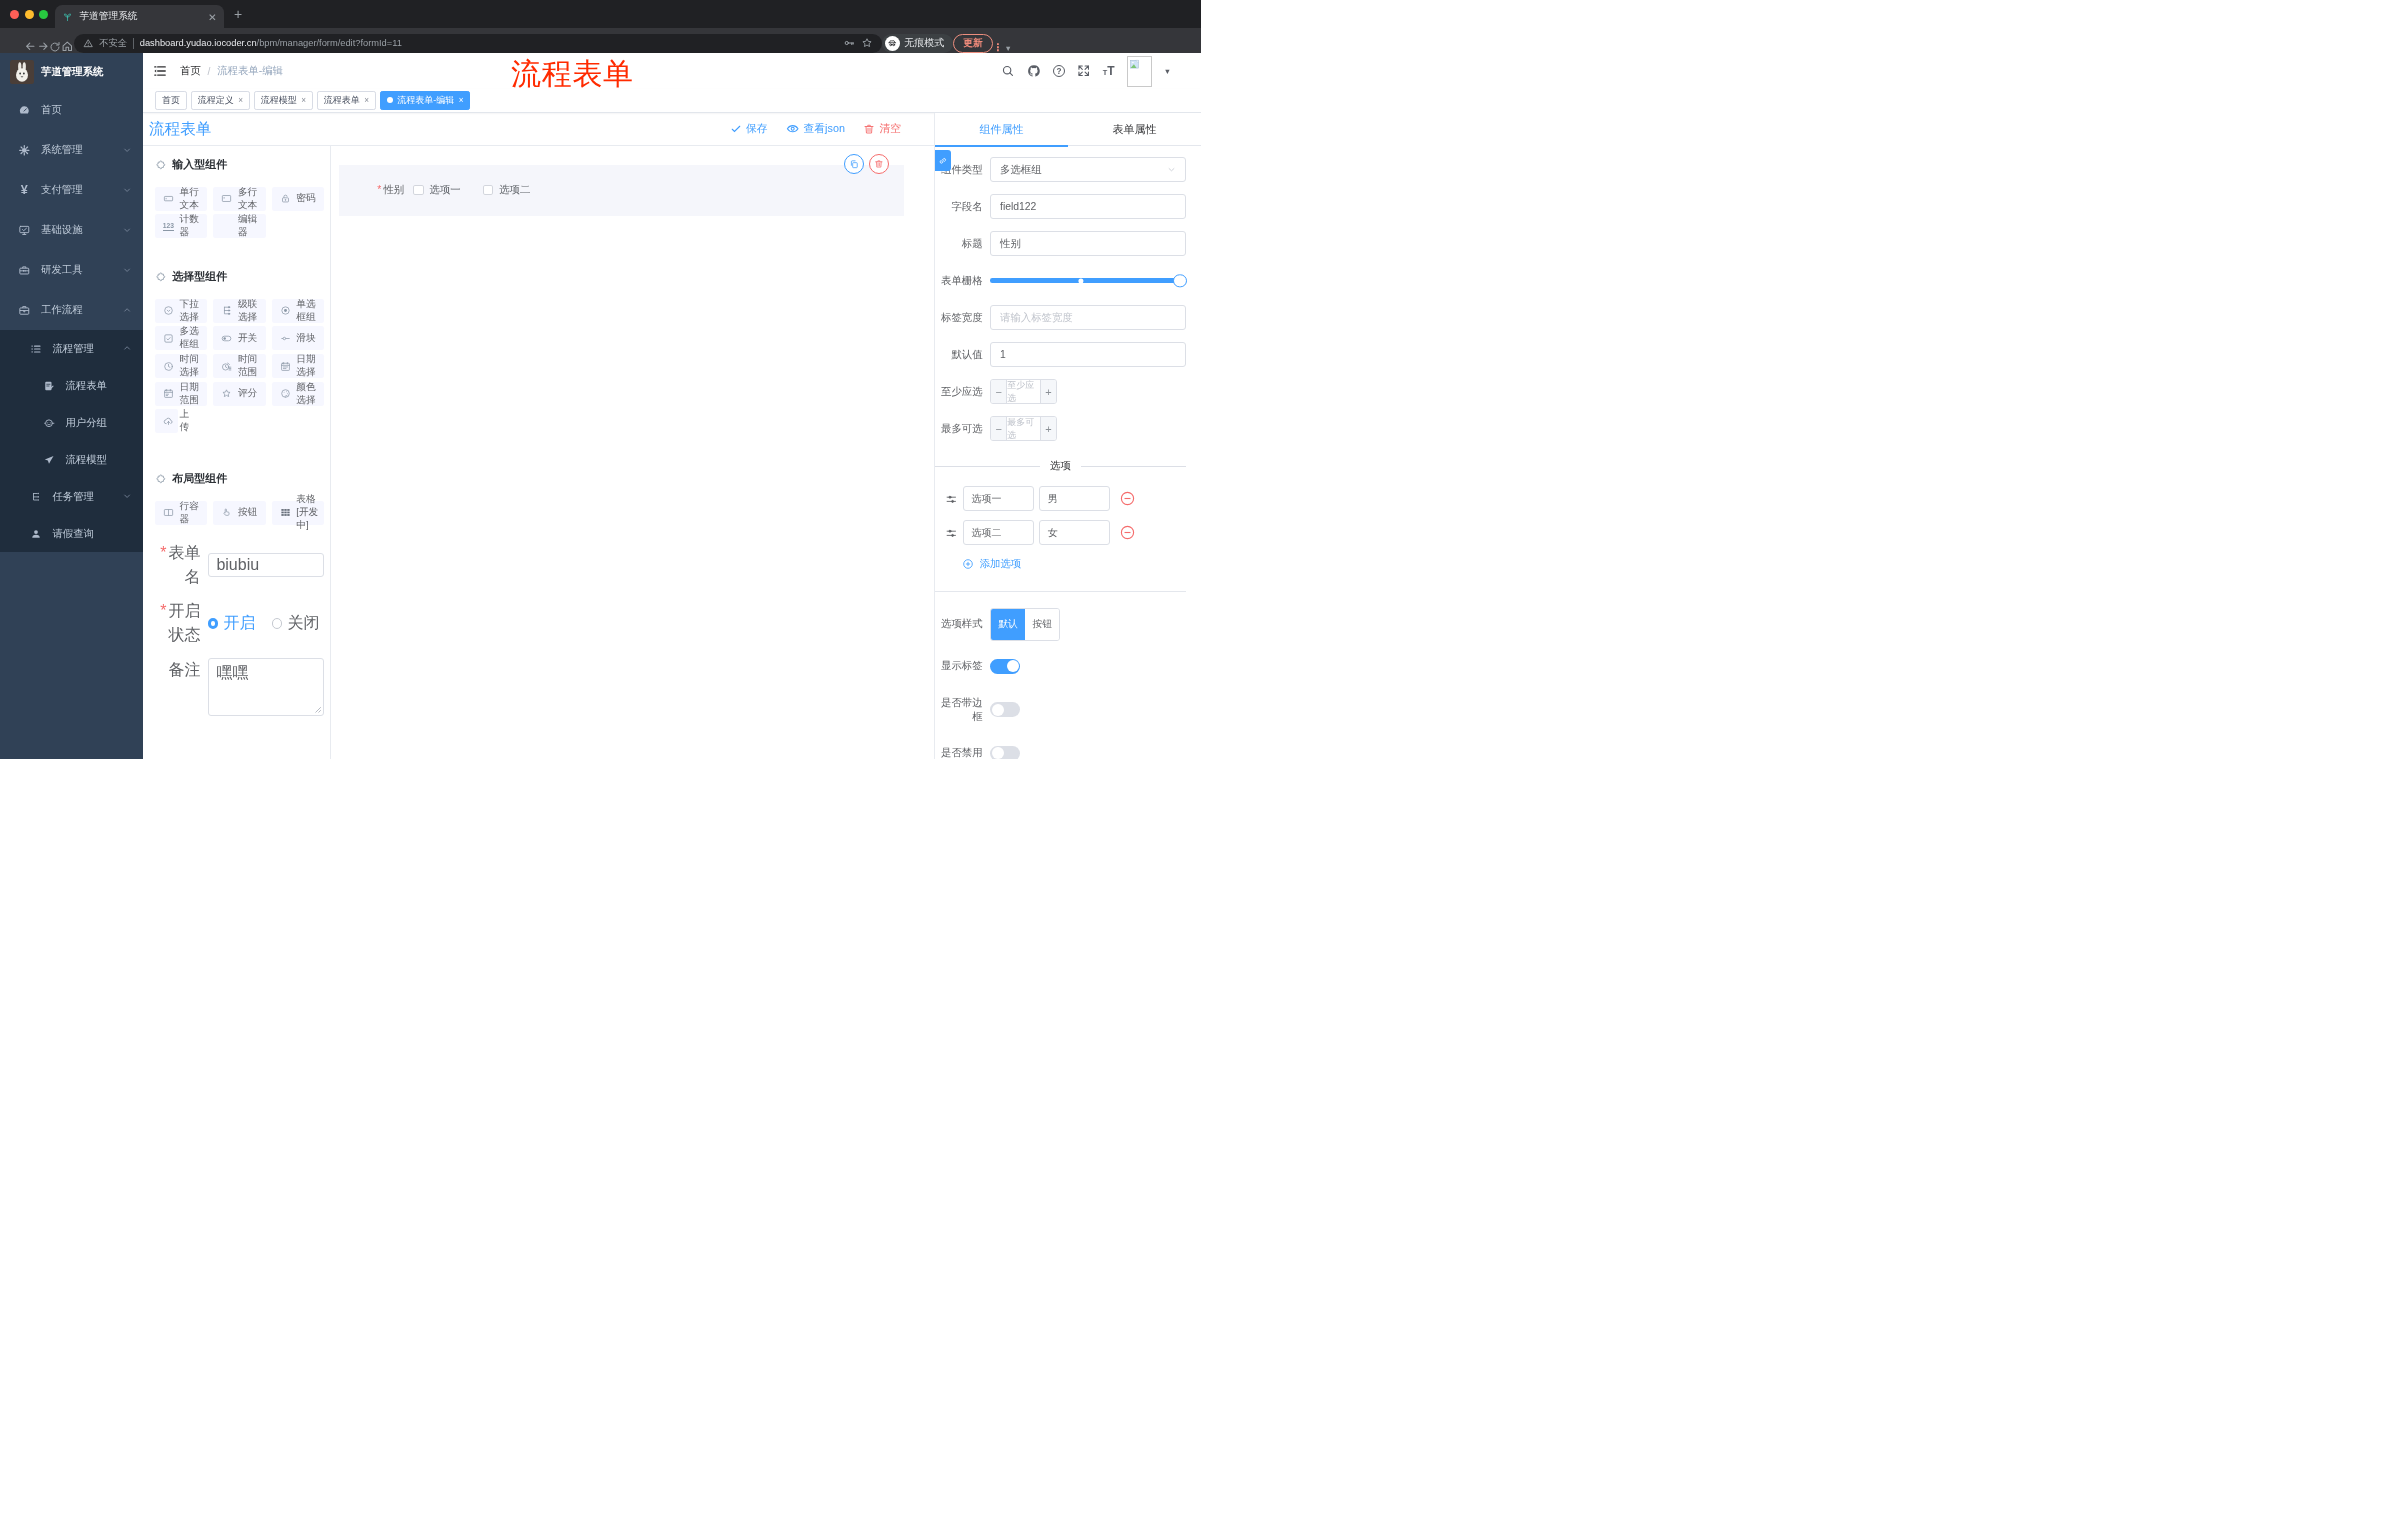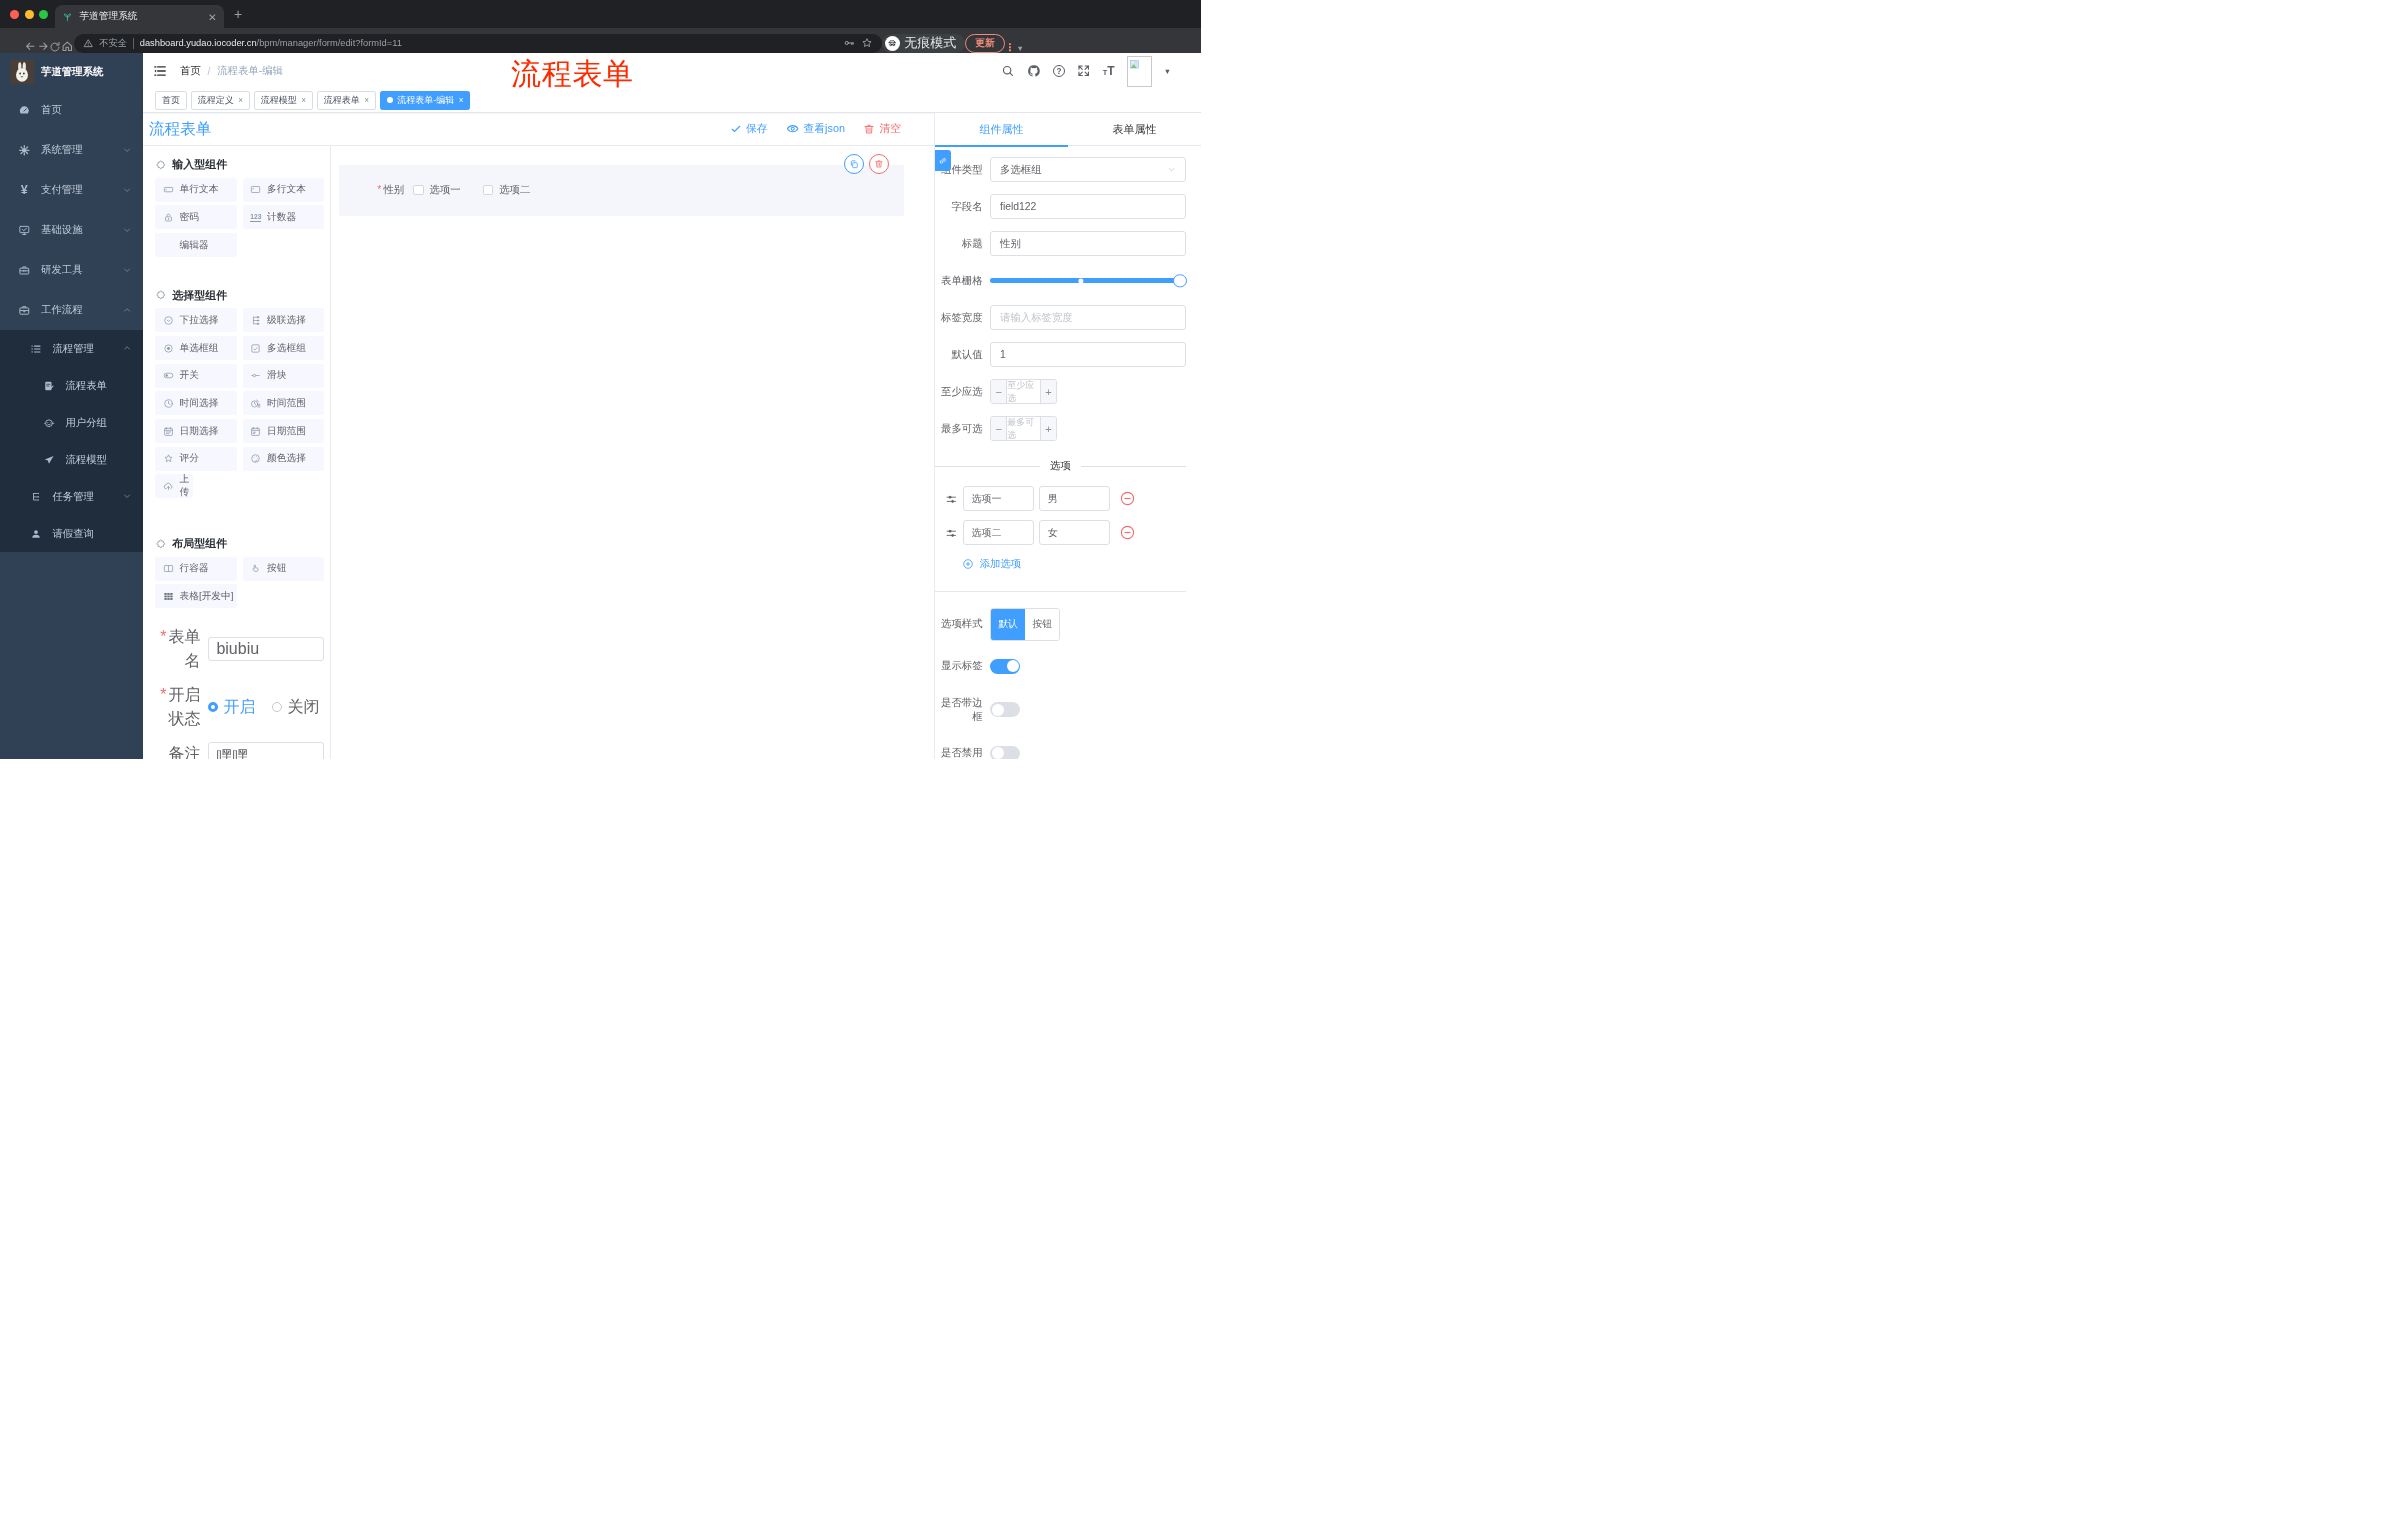--- a/index.html
+++ b/index.html
@@ -17,21 +17,21 @@
   .btab .x { margin-left:auto; color:#9aa0a6; font-size:10.4px; }
   .newtab { position:absolute; left:234px; top:6px; color:#9aa0a6; font-size:14px; }
   .urlbar { height:25px; background:#35363a; display:flex; align-items:flex-end; padding:0 24px; }
   .nav-ic { color:#9aa0a6; }
   .omni { width:808px; height:19.3px; background:#202124; border-radius:9.7px; display:flex; align-items:center;
     padding:0 9px; font-size:9.3px; color:#9aa0a6; gap:6px; }
   .omni .sep { width:0.7px; height:10.4px; background:#5f6368; }
   .omni .host { color:#e8eaed; }
   .omni .grow { flex:1; }
   .incog { height:19.3px; background:#3c4043; border-radius:9.7px; display:flex; align-items:center; gap:4.5px;
-    padding:0 9px 0 3px; color:#e8eaed; font-size:13px; }
+    padding:0 9px 0 3px; color:#e8eaed; font-size:10px; }
   .spycirc { width:15px; height:15px; border-radius:50%; background:#fff; display:flex; align-items:center; justify-content:center; }
   .update { height:19.3px; border:1.5px solid #ec8e7e; color:#f08b7b; border-radius:10.4px; padding:0 9px;
     font-size:9.7px; display:flex; align-items:center; font-weight:600; }
   .vdots { color:#f08b7b; font-size:10.4px; font-weight:700; }
   .chrome-caret { color:#9aa0a6; font-size:7.4px; margin-left:1.5px; }
 
   
   .app { display:flex; height:706px; }
   .sidebar { width:143px; background:#304156; color:#bfcbd9; flex:none; font-size:10.4px; }
   .logo-row { height:37px; display:flex; align-items:center; padding-left:10.4px; gap:6.7px; }
@@ -79,21 +79,21 @@
   .dtools { margin-left:auto; margin-right:33px; display:flex; gap:18px; font-size:10.8px; }
   .tool { display:flex; align-items:center; gap:4.5px; color:#409eff; }
   .tool.red { color:#f56c6c; }
 
   
   .palette { position:absolute; left:0; top:33px; bottom:0; width:188px; border-right:0.7px solid #e8ebf0;
     padding:0 6px 0 12px; overflow:hidden; }
   .psec-h { display:flex; align-items:center; gap:5.2px; font-size:11px; color:#2f3338; font-weight:600; height:16.3px; }
   .psec-h .puz { color:#8a97a6; }
   .mt14{margin-top:10.4px}.mt40{margin-top:30px}.mt50{margin-top:37px}
-  .pgrid { display:grid; grid-template-columns:1fr 1fr; gap:3.7px 6px; margin-top:5px; }
+  .pgrid { display:grid; grid-template-columns:1fr 1fr 1fr; gap:3.7px 6px; margin-top:14px; }
   .pitem { height:24px; background:#f6f7ff; border-radius:2.2px; display:flex; align-items:center;
     padding:0 3px 0 7.4px; gap:5.2px; font-size:9.7px; color:#606266; }
   .pic { width:12px; color:#8a97a6; flex:none; }
   .pic.dark { color:#646c78; }
   .cnt123 { font-size:6.7px; font-weight:700; color:#8a97a6; border-bottom:1.5px solid #8a97a6; line-height:7.4px; }
   .half { width:calc(50% - 3px); }
 
   
   .meta { margin-top:16.3px; font-size:16px; color:#606266; }
   .mrow { display:flex; align-items:center; margin-bottom:10.4px; }

